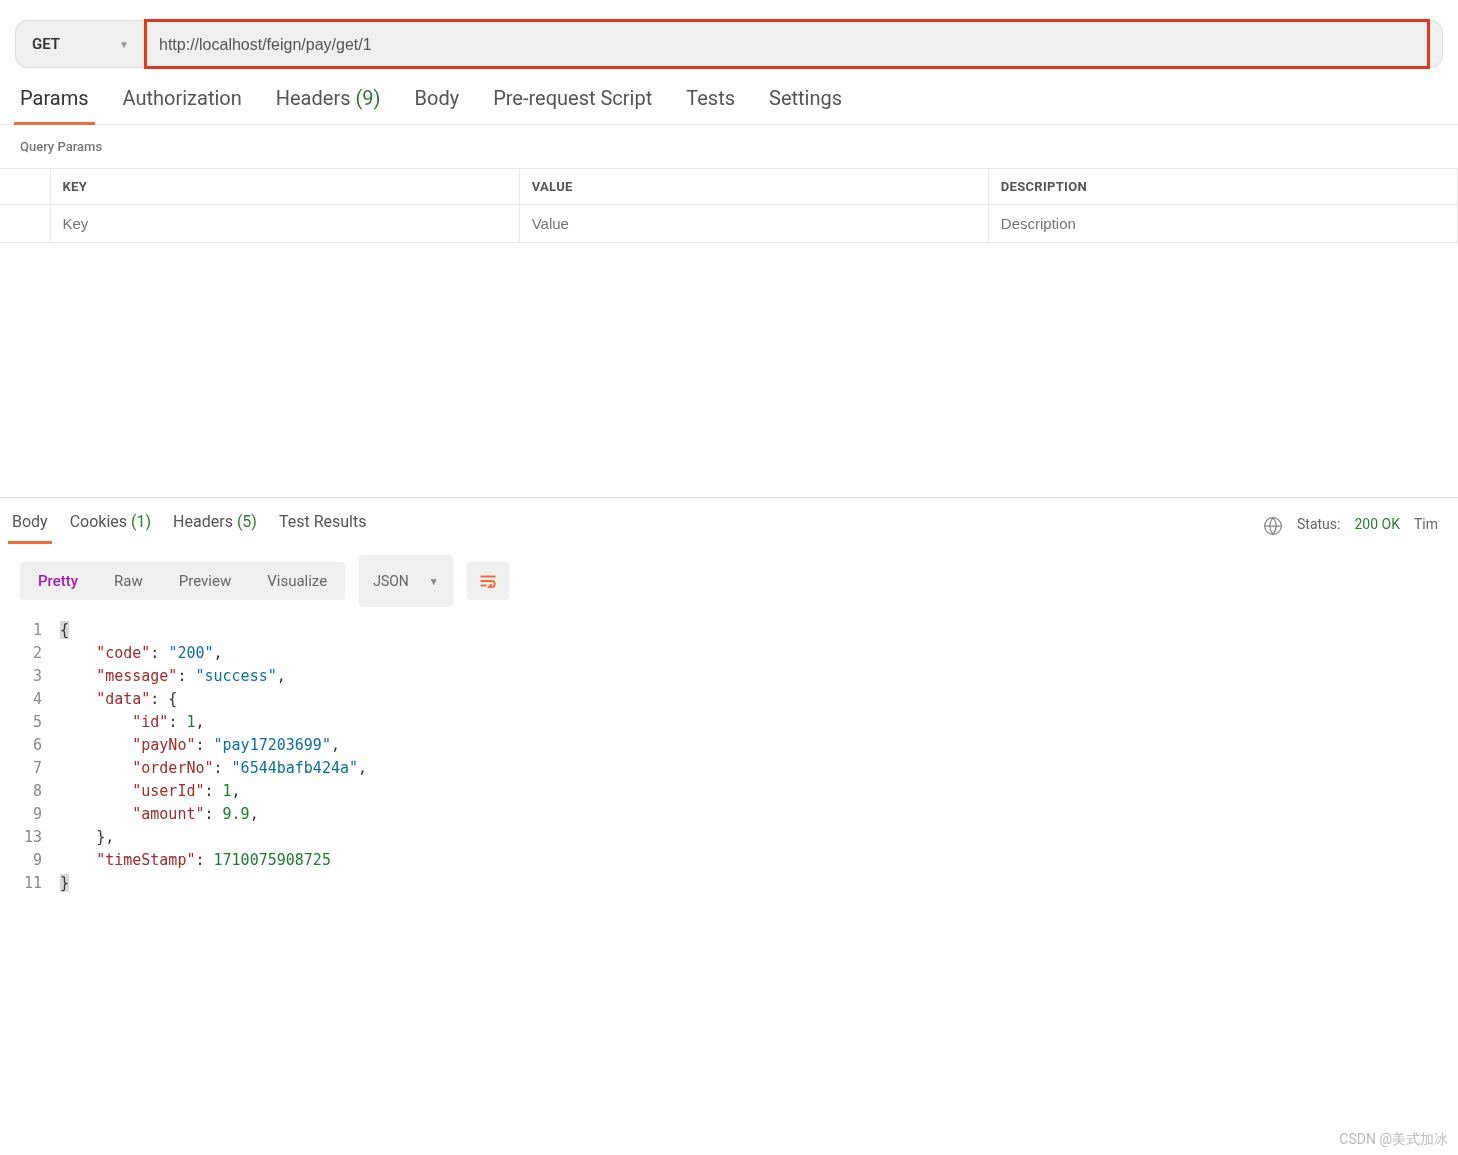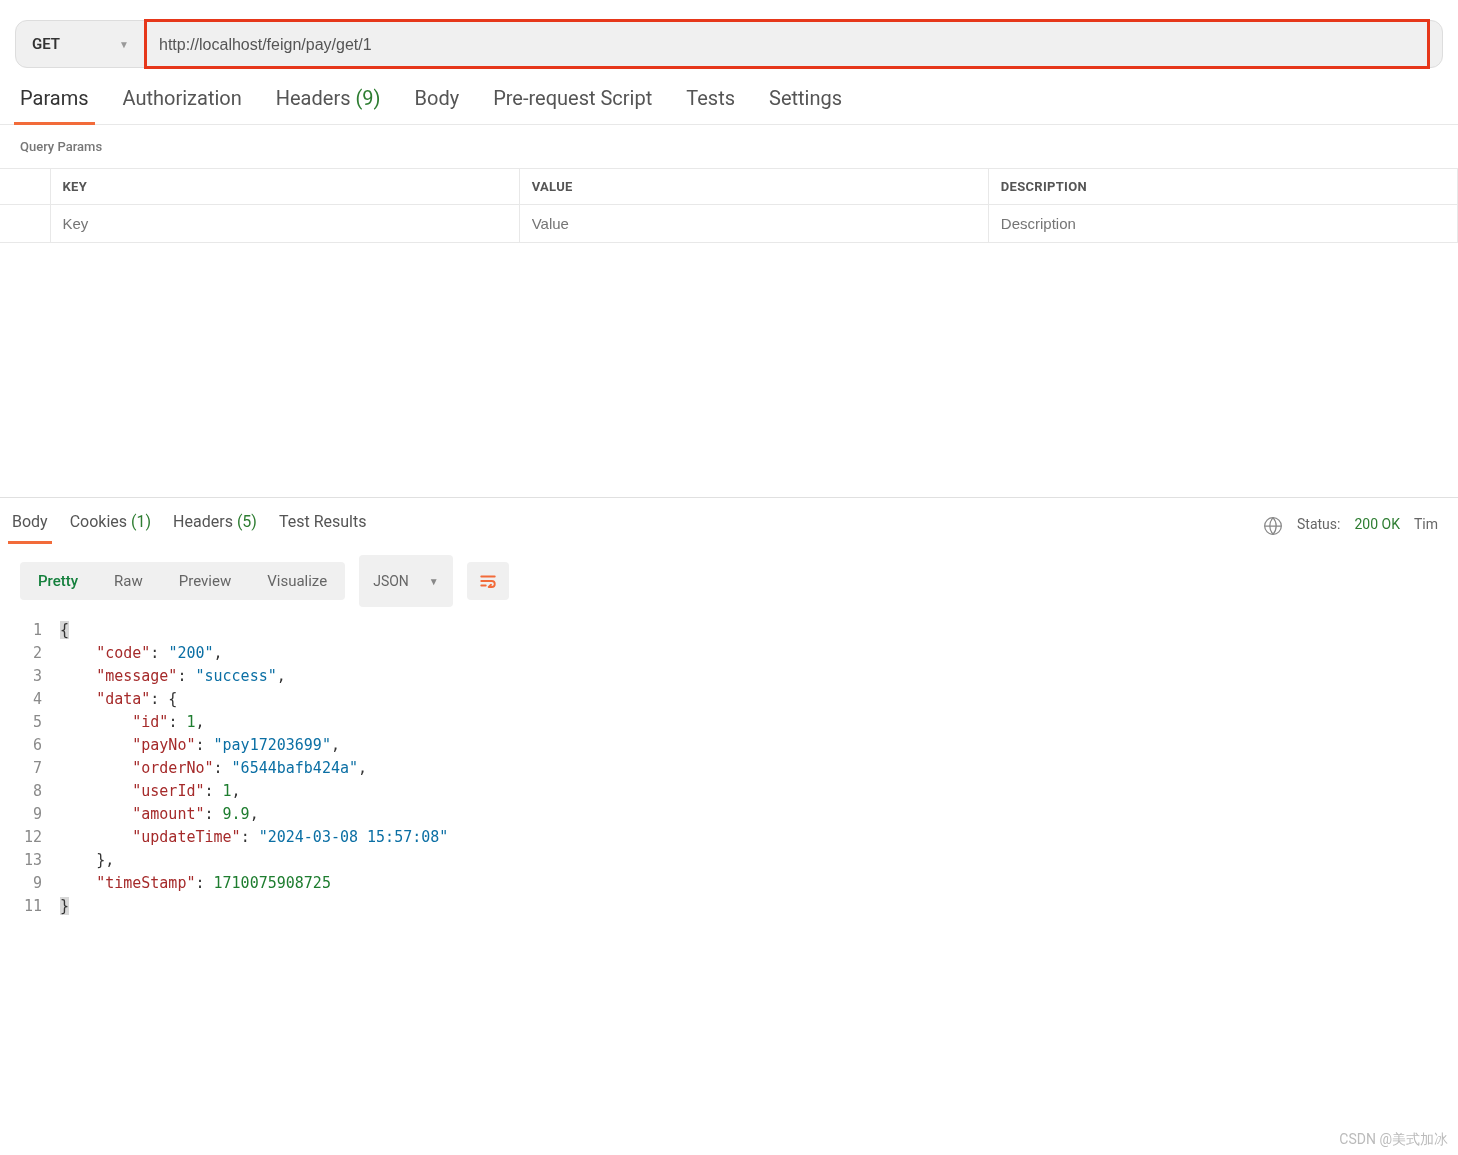--- a/index.html
+++ b/index.html
@@ -31,21 +31,21 @@
     .rtab { padding: 0 0 12px 0; margin-right: 22px; cursor: pointer; color: #555; font-size: 16px; position: relative; }
     .rtab.active::after { content: ""; position: absolute; bottom: -1px; left: -4px; right: -4px; height: 3px; background: #f26b3a; }
     .rtab .count { color: #2e7d32; }
     .status-area { margin-left: auto; display: flex; gap: 14px; color: #666; }
     .status-area .globe { font-size: 18px; color: #888; }
     .status-area .ok { color: #2e7d32; }
     
     .view-toolbar { display: flex; align-items: center; gap: 0; padding: 12px 20px; }
     .view-group { display: flex; background: #f0f0f0; border-radius: 4px; overflow: hidden; margin-right: 14px; }
     .view-btn { padding: 10px 18px; cursor: pointer; color: #666; font-size: 15px; }
-    .view-btn.active { color: #15803d; font-weight: 500; }
+    .view-btn.active { color: #a21caf; font-weight: 500; }
     .format-select { display: flex; align-items: center; padding: 18px 14px; background: #f0f0f0; border-radius: 4px; color: #666; cursor: pointer; gap: 20px; margin-right: 14px; }
     .wrap-btn { display: flex; align-items: center; justify-content: center; width: 42px; height: 38px; background: #f0f0f0; border-radius: 4px; cursor: pointer; }
     .wrap-icon { width: 18px; height: 14px; }
     
     .code-area { font-family: "Consolas", "Monaco", monospace; font-size: 15px; line-height: 23px; padding: 0 20px 20px 20px; }
     .code-line { display: flex; }
     .line-num { width: 40px; text-align: right; color: #8a8a8a; padding-right: 18px; flex-shrink: 0; user-select: none; }
     .line-content { white-space: pre; }
     .brace { background: #d8d8d8; }
     .json-key { color: #a52a2a; }
@@ -170,24 +170,20 @@
     </div>
     <div class="code-line">
       <span class="line-num">8</span>
       <span class="line-content">        <span class="json-key">"userId"</span><span class="json-punc">: </span><span class="json-num">1</span><span class="json-punc">,</span></span>
     </div>
     <div class="code-line">
       <span class="line-num">9</span>
       <span class="line-content">        <span class="json-key">"amount"</span><span class="json-punc">: </span><span class="json-num">9.9</span><span class="json-punc">,</span></span>
     </div>
     <div class="code-line">
-      <span class="line-num">12</span>
-      <span class="line-content">        <span class="json-key">"updateTime"</span><span class="json-punc">: </span><span class="json-str">"2024-03-08 15:57:08"</span></span>
-    </div>
-    <div class="code-line">
       <span class="line-num">13</span>
       <span class="line-content">    <span class="json-punc">},</span></span>
     </div>
     <div class="code-line">
       <span class="line-num">9</span>
       <span class="line-content">    <span class="json-key">"timeStamp"</span><span class="json-punc">: </span><span class="json-num">1710075908725</span></span>
     </div>
     <div class="code-line">
       <span class="line-num">11</span>
       <span class="line-content"><span class="brace">}</span></span>

